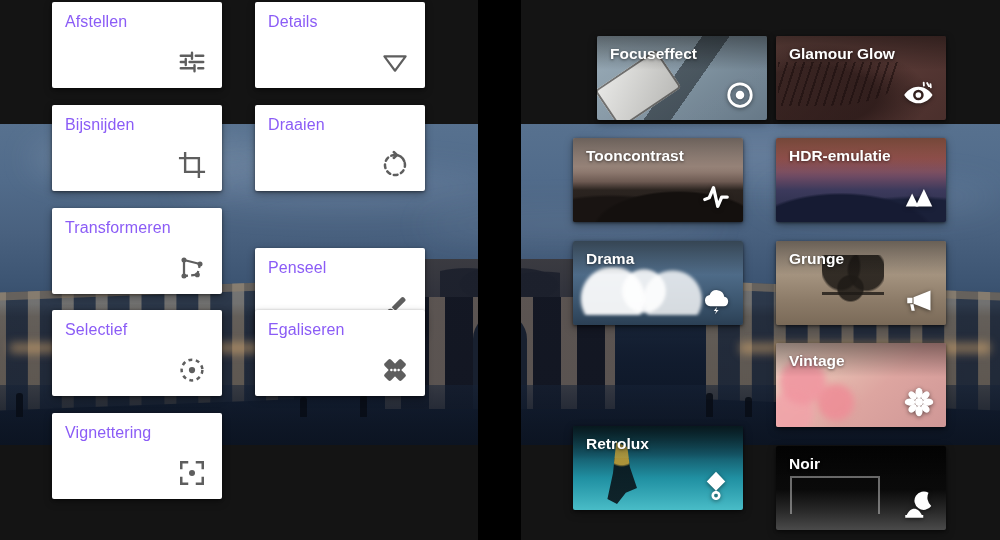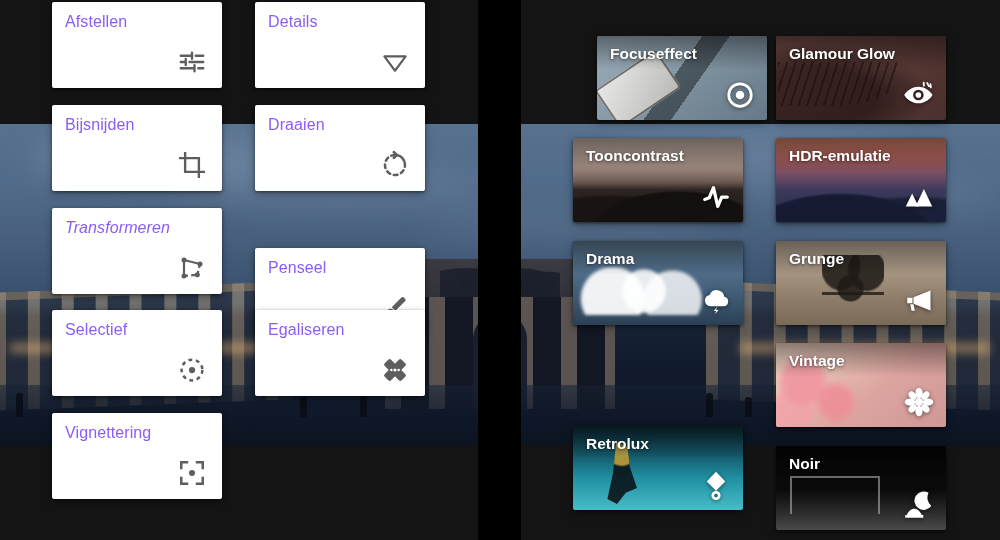--- a/index.html
+++ b/index.html
@@ -340,21 +340,21 @@
       <div class="tool-card" style="left: 255px; top: 105px; padding-left: 48px;">
         <div class="t-label">Draaien</div>
         <div class="t-icon">
           <svg width="30" height="30" viewBox="0 0 24 24" fill="none" stroke="currentColor" stroke-width="2" stroke-linecap="round">
             <path d="M12 4a8 8 0 1 0 7.4 5" stroke-dasharray="3 3"></path>
             <path d="M12 4a8 8 0 0 1 7.4 5"></path>
             <path d="M11 1.6L13.6 4 11 6.4"></path>
           </svg>
         </div>
       </div>
-      <div class="tool-card" style="left: 52px; top: 208px; font-style: italic;">
+      <div class="tool-card" style="left: 52px; top: 208px;">
         <div class="t-label">Transformeren</div>
         <div class="t-icon">
           <svg width="32" height="32" viewBox="0 0 24 24" fill="none" stroke="currentColor" stroke-width="1.7">
             <path d="M6 6v12" stroke-dasharray="0"></path>
             <path d="M6 6L18 9"></path>
             <path d="M18 9L16 17" stroke-dasharray="3 2.4"></path>
             <path d="M6 18L16 17" stroke-dasharray="3 2.4"></path>
             <circle cx="6" cy="6" r="1.9" fill="currentColor" stroke="none"></circle>
             <circle cx="18" cy="9" r="1.9" fill="currentColor" stroke="none"></circle>
             <circle cx="16" cy="17" r="1.9" fill="currentColor" stroke="none"></circle>

